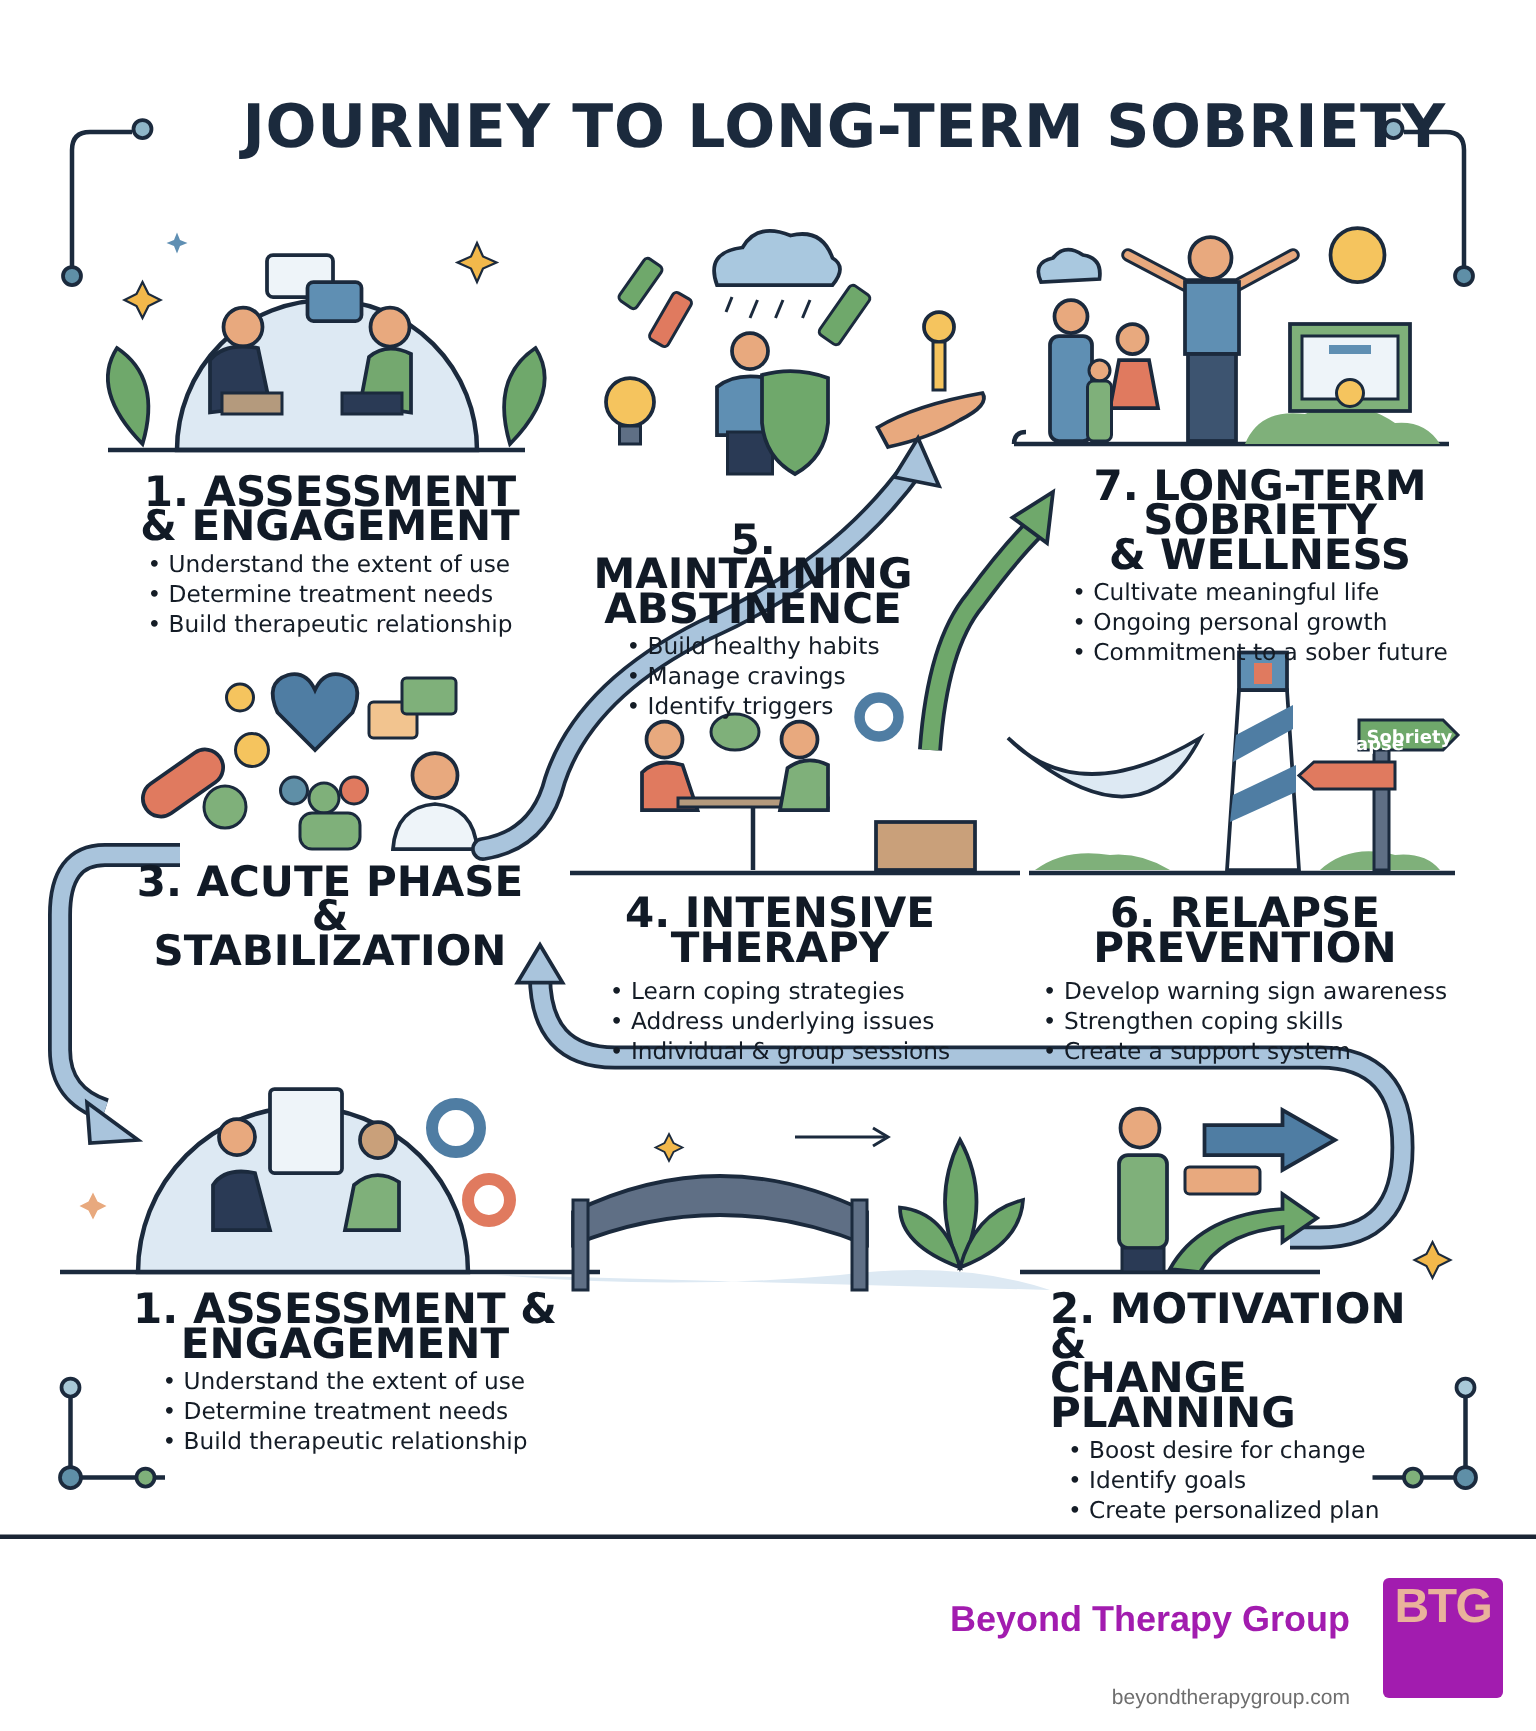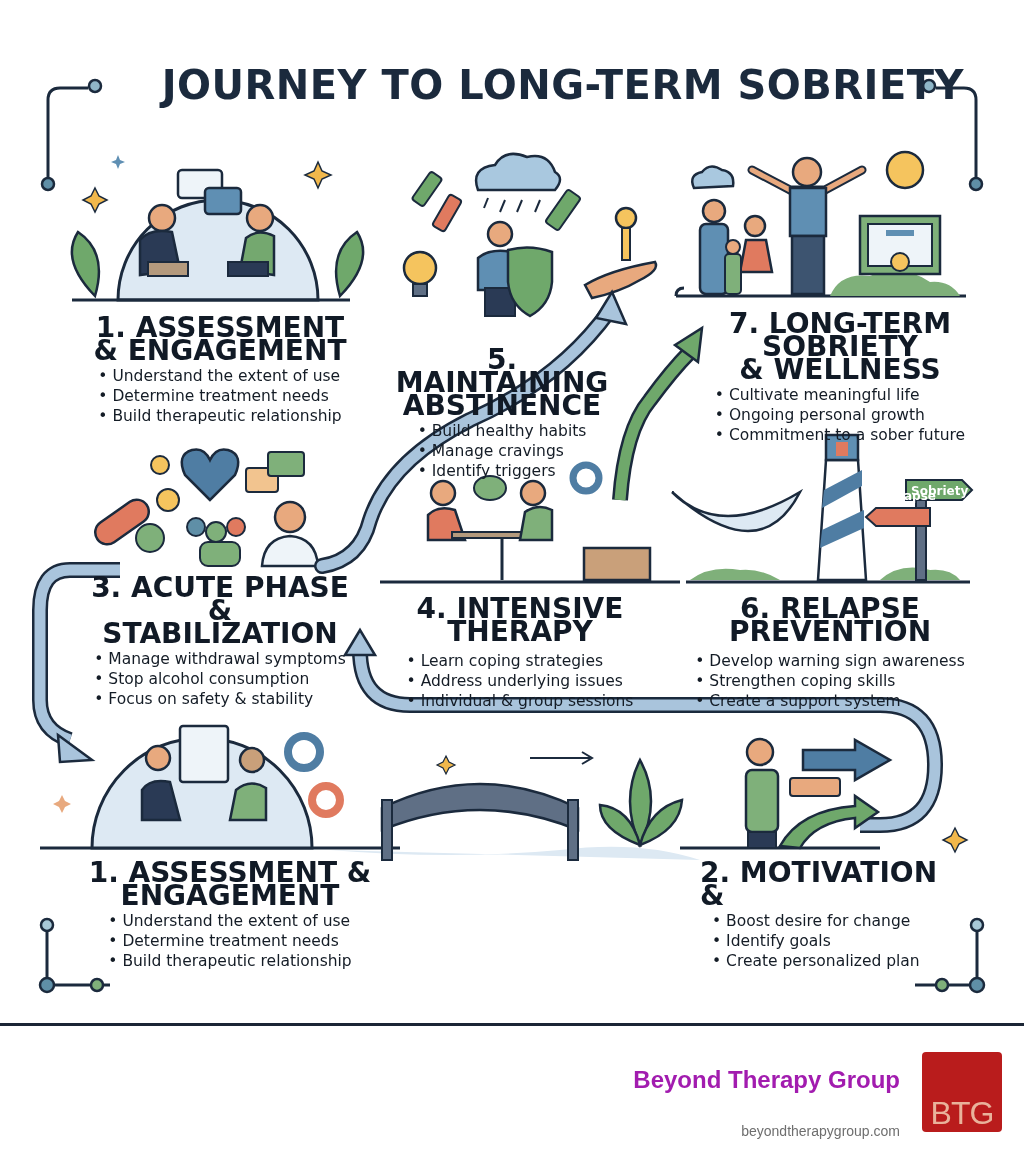--- a/index.html
+++ b/index.html
@@ -8,21 +8,21 @@
   .title{position:absolute;left:0;top:62px;width:964px;text-align:right;font-family:"DejaVu Sans",sans-serif;font-weight:bold;font-size:40px;letter-spacing:0.5px;color:#1b2a3d;}
   .stage{position:absolute;text-align:center;}
   .stage h2{margin:0;font-family:"DejaVu Sans",sans-serif;font-weight:bold;font-size:28px;line-height:23px;color:#111a26;}
   .stage ul{margin:4px 0 0 0;padding:0;list-style:none;text-align:left;display:inline-block;}
   .stage li{font-family:"DejaVu Sans",sans-serif;font-size:15.5px;line-height:20px;color:#141c26;white-space:nowrap;}
   .stage li::before{content:"• ";}
   svg{position:absolute;left:0;top:0;}
   .footer-rule{position:absolute;left:0;top:1023px;width:1024px;height:3px;background:#1b2535;}
   .brand-name{position:absolute;right:124px;top:1066px;font-family:"Liberation Sans",sans-serif;font-weight:bold;font-size:24px;color:#a21caf;}
   .brand-url{position:absolute;right:124px;top:1123px;font-family:"Liberation Sans",sans-serif;font-size:14px;color:#6e6e6e;}
-  .logo{position:absolute;left:922px;top:1052px;width:80px;height:80px;background:#b91c1c;border-radius:4px;display:flex;align-items:flex-end;justify-content:center;}
+  .logo{position:absolute;left:922px;top:1052px;width:80px;height:80px;background:#a21caf;border-radius:4px;display:flex;align-items:flex-start;justify-content:center;font-weight:bold;}
   .logo span{font-family:"Liberation Sans",sans-serif;font-size:32px;color:#e9b29b;letter-spacing:-1px;}
   .sign-text{font-family:"DejaVu Sans",sans-serif;font-weight:bold;font-size:12px;}
 </style>
 </head>
 <body>
 
 <svg width="1024" height="1154" viewBox="0 0 1024 1154">
 
   <g fill="none" stroke="#1b2a3d" stroke-width="3">
     <path d="M48 180 V100 Q48 88 60 88 H88"></path>
@@ -236,25 +236,20 @@
   <h2><span>7. LONG-TERM SOBRIETY</span><br><span>&amp; WELLNESS</span></h2>
   <ul>
     <li>Cultivate meaningful life</li>
     <li>Ongoing personal growth</li>
     <li>Commitment to a sober future</li>
   </ul>
 </div>
 
 <div class="stage" style="left:80px;top:576px;width:280px;">
   <h2><span>3. ACUTE PHASE &amp;</span><br><span>STABILIZATION</span></h2>
-  <ul>
-    <li>Manage withdrawal symptoms</li>
-    <li>Stop alcohol consumption</li>
-    <li>Focus on safety &amp; stability</li>
-  </ul>
 </div>
 
 <div class="stage" style="left:385px;top:597px;width:270px;">
   <h2>4. INTENSIVE THERAPY</h2>
   <ul style="margin-top:8px;">
     <li>Learn coping strategies</li>
     <li>Address underlying issues</li>
     <li>Individual &amp; group sessions</li>
   </ul>
 </div>
@@ -271,21 +266,21 @@
 <div class="stage" style="left:80px;top:861px;width:300px;">
   <h2><span>1. ASSESSMENT &amp;</span><br><span>ENGAGEMENT</span></h2>
   <ul>
     <li>Understand the extent of use</li>
     <li>Determine treatment needs</li>
     <li>Build therapeutic relationship</li>
   </ul>
 </div>
 
 <div class="stage" style="left:700px;top:861px;width:250px;text-align:left;">
-  <h2 style="text-align:left;"><span>2. MOTIVATION &amp;</span><br></h2>
+  <h2 style="text-align:left;"><span>2. MOTIVATION &amp;</span><br><span>CHANGE PLANNING</span></h2>
   <ul style="margin-left:12px;">
     <li>Boost desire for change</li>
     <li>Identify goals</li>
     <li>Create personalized plan</li>
   </ul>
 </div>
 
 <div class="abs sign-text" style="left:911px;top:484px;color:#fff;">Sobriety</div>
 <div class="abs sign-text" style="left:879px;top:489px;color:#fff;">ReLapse</div>
 

